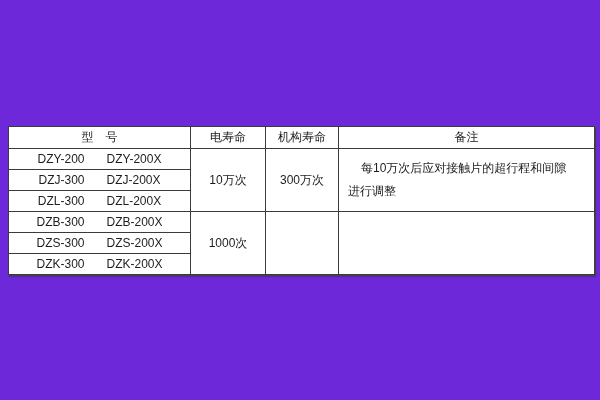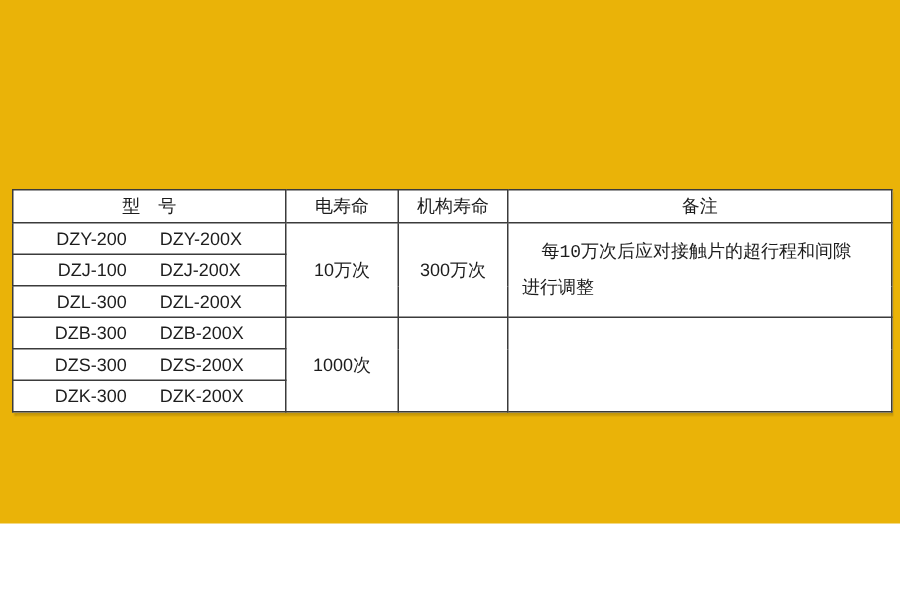--- a/index.html
+++ b/index.html
@@ -4,22 +4,22 @@
 <style>
   * { margin: 0; padding: 0; box-sizing: border-box; }
   html, body {
     width: 600px; height: 400px;
     background: #ffffff;
     font-family: "Liberation Sans", "DejaVu Sans", sans-serif;
     overflow: hidden;
   }
   .page {
     position: relative;
-    width: 600px; height: 349px;
-    background: #eab308;
+    width: 600px; height: 400px;
+    background: #6d28d9;
   }
   table.spec-table {
     position: absolute;
     left: 8px; top: 126px;
     width: 586px;
     border-collapse: collapse;
     table-layout: fixed;
     background: #ffffff;
     box-shadow: 1px 2px 1px rgba(0,0,0,0.16);
   }
@@ -42,21 +42,21 @@
     align-items: center;
     gap: 22px;
   }
   td.remark-cell {
     text-align: left;
     vertical-align: middle;
     padding: 2px 6px 2px 9px;
     white-space: normal;
   }
   .remark-line { line-height: 23px; }
-  .remark-line.first { text-indent: 13px; font-family: Liberation Mono, monospace; }
+  .remark-line.first { text-indent: 13px; }
 </style>
 </head>
 <body>
 
 <div class="page">
   <table class="spec-table">
     <colgroup>
       <col style="width:182px">
       <col style="width:75px">
       <col style="width:73px">
@@ -80,21 +80,21 @@
         <td rowspan="3">10万次</td>
         <td rowspan="3">300万次</td>
         <td rowspan="3" class="remark-cell">
           <div class="remark-line first">每10万次后应对接触片的超行程和间隙</div>
           <div class="remark-line">进行调整</div>
         </td>
       </tr>
       <tr class="data-row">
         <td>
           <div class="model-pair">
-            <span>DZJ-100</span>
+            <span>DZJ-300</span>
             <span>DZJ-200X</span>
           </div>
         </td>
       </tr>
       <tr class="data-row">
         <td>
           <div class="model-pair">
             <span>DZL-300</span>
             <span>DZL-200X</span>
           </div>

